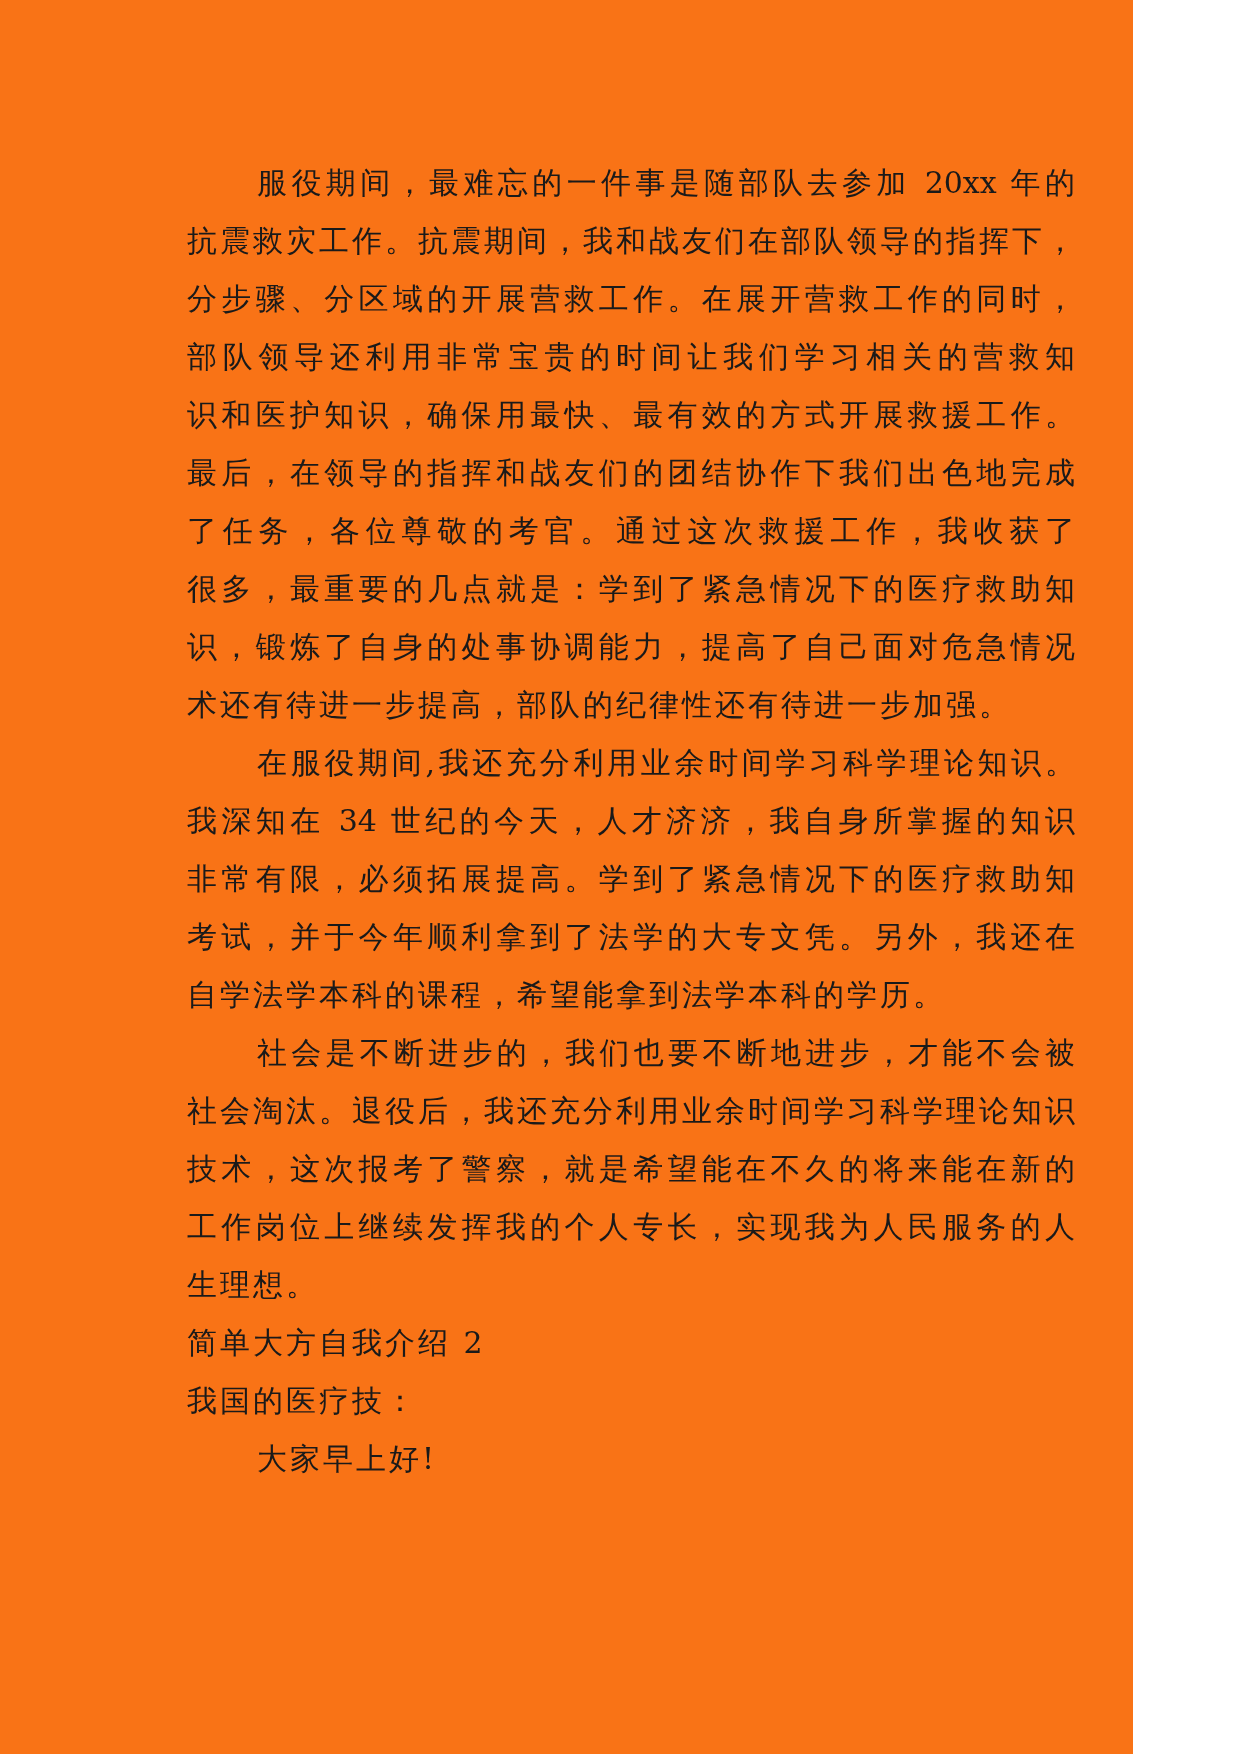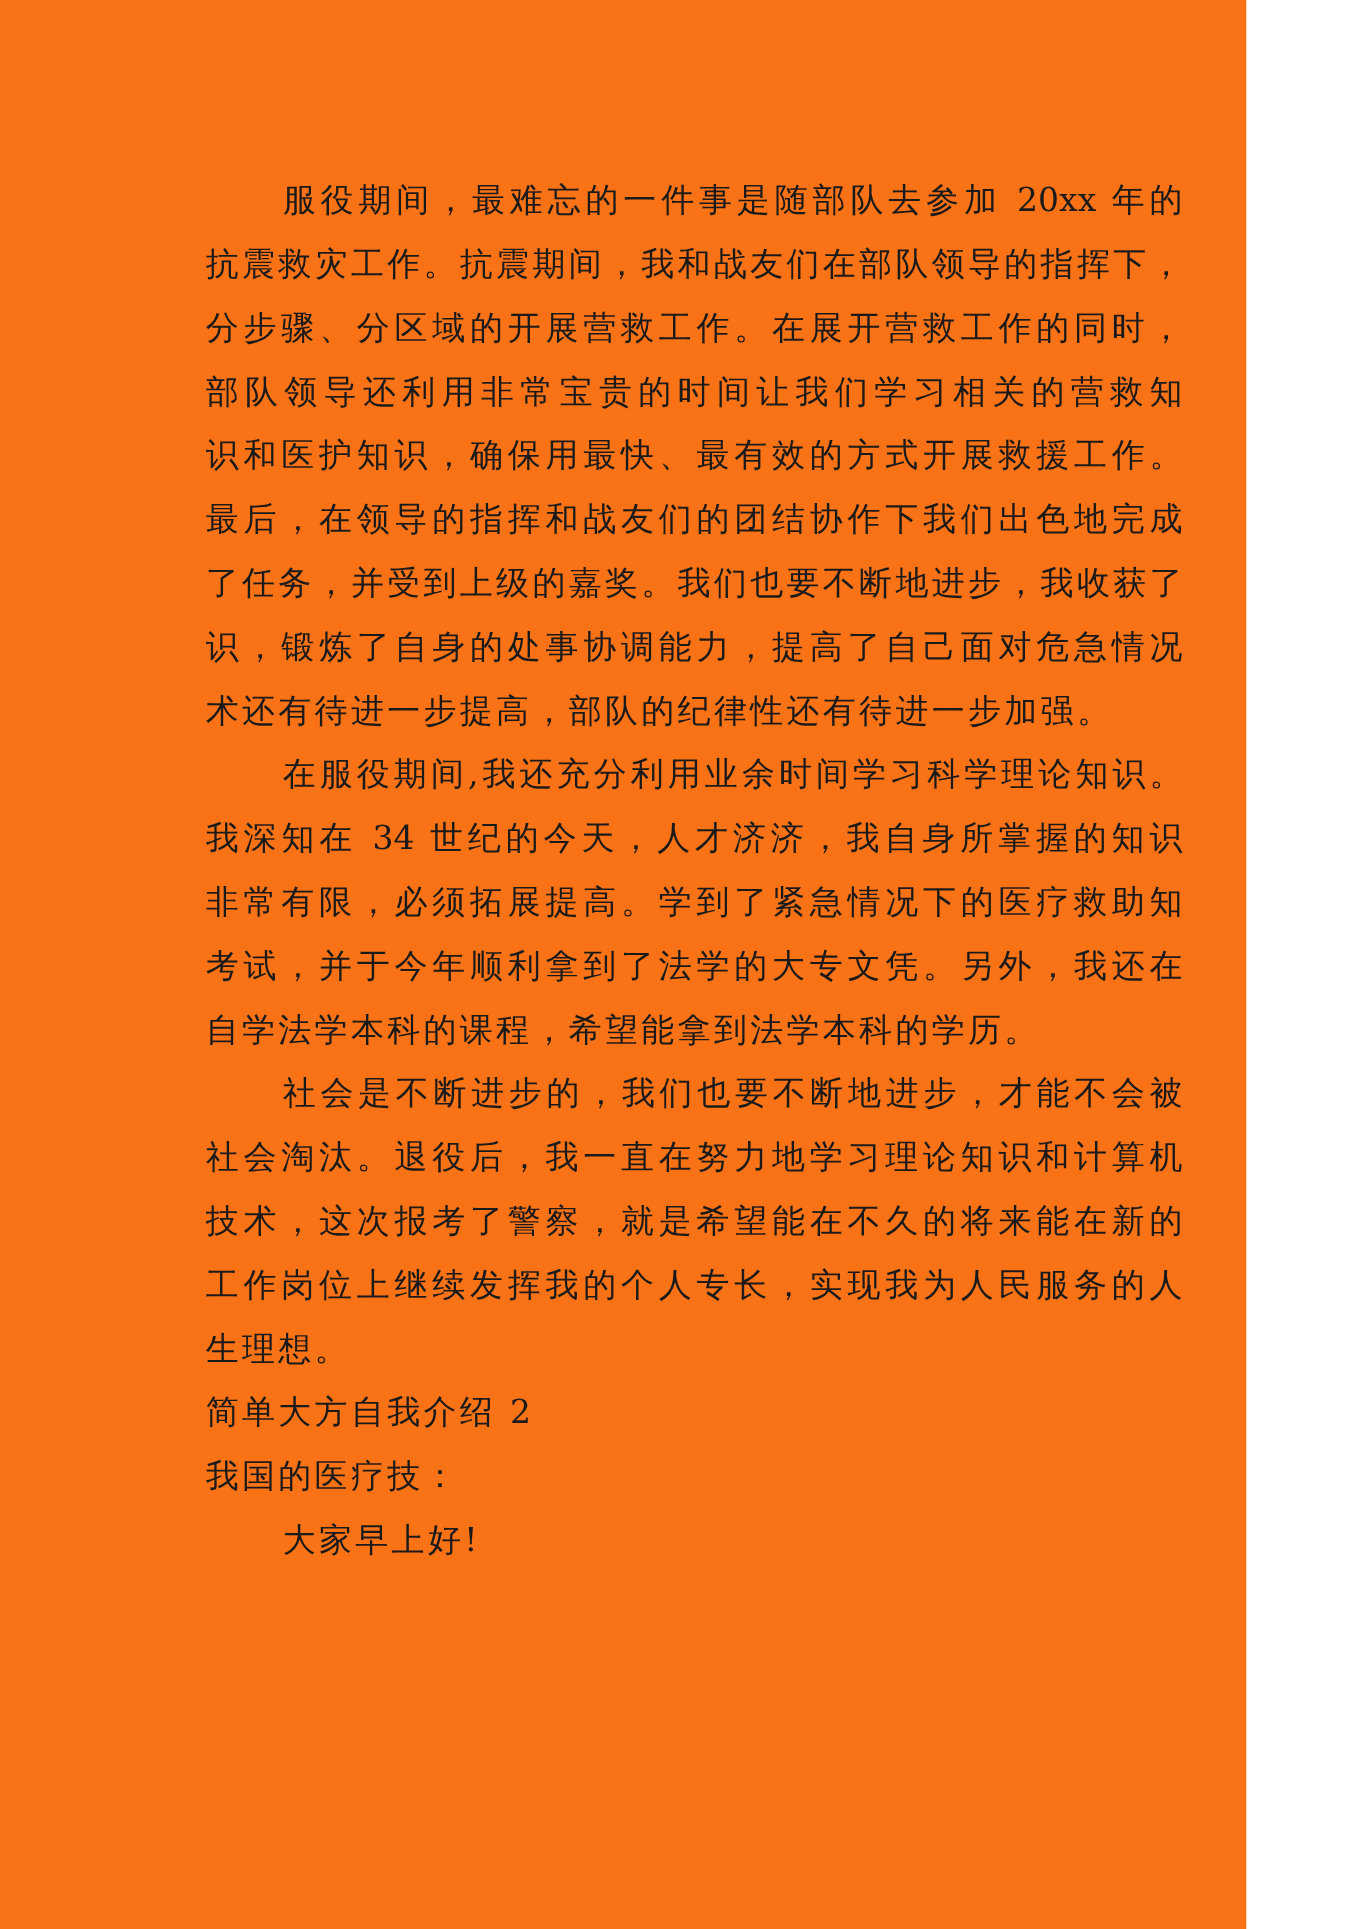--- a/index.html
+++ b/index.html
@@ -49,36 +49,37 @@
 <div class="page">
   <div class="doc">
 
     <div class="para">
       <div class="line indent">服役期间，最难忘的一件事是随部队去参加 20xx 年的</div>
       <div class="line">抗震救灾工作。抗震期间，我和战友们在部队领导的指挥下，</div>
       <div class="line">分步骤、分区域的开展营救工作。在展开营救工作的同时，</div>
       <div class="line">部队领导还利用非常宝贵的时间让我们学习相关的营救知</div>
       <div class="line">识和医护知识，确保用最快、最有效的方式开展救援工作。</div>
       <div class="line">最后，在领导的指挥和战友们的团结协作下我们出色地完成</div>
-      <div class="line">了任务，并受到上级的嘉奖。我们也要不断地进步，我收获了</div>
+      <div class="line">了任务，各位尊敬的考官。通过这次救援工作，我收获了</div>
+      <div class="line">很多，最重要的几点就是：学到了紧急情况下的医疗救助知</div>
       <div class="line">识，锻炼了自身的处事协调能力，提高了自己面对危急情况</div>
       <div class="line end">术还有待进一步提高，部队的纪律性还有待进一步加强。</div>
     </div>
 
     <div class="para">
       <div class="line indent">在服役期间,我还充分利用业余时间学习科学理论知识。</div>
       <div class="line">我深知在 34 世纪的今天，人才济济，我自身所掌握的知识</div>
       <div class="line">非常有限，必须拓展提高。学到了紧急情况下的医疗救助知</div>
       <div class="line">考试，并于今年顺利拿到了法学的大专文凭。另外，我还在</div>
       <div class="line end">自学法学本科的课程，希望能拿到法学本科的学历。</div>
     </div>
 
     <div class="para">
       <div class="line indent">社会是不断进步的，我们也要不断地进步，才能不会被</div>
-      <div class="line">社会淘汰。退役后，我一直在努力地学习理论知识和计算机</div>
+      <div class="line">社会淘汰。退役后，我还充分利用业余时间学习科学理论知识</div>
       <div class="line">技术，这次报考了警察，就是希望能在不久的将来能在新的</div>
       <div class="line">工作岗位上继续发挥我的个人专长，实现我为人民服务的人</div>
       <div class="line end">生理想。</div>
     </div>
 
     <div class="para">
       <div class="line end">简单大方自我介绍 2</div>
     </div>
 
     <div class="para">

